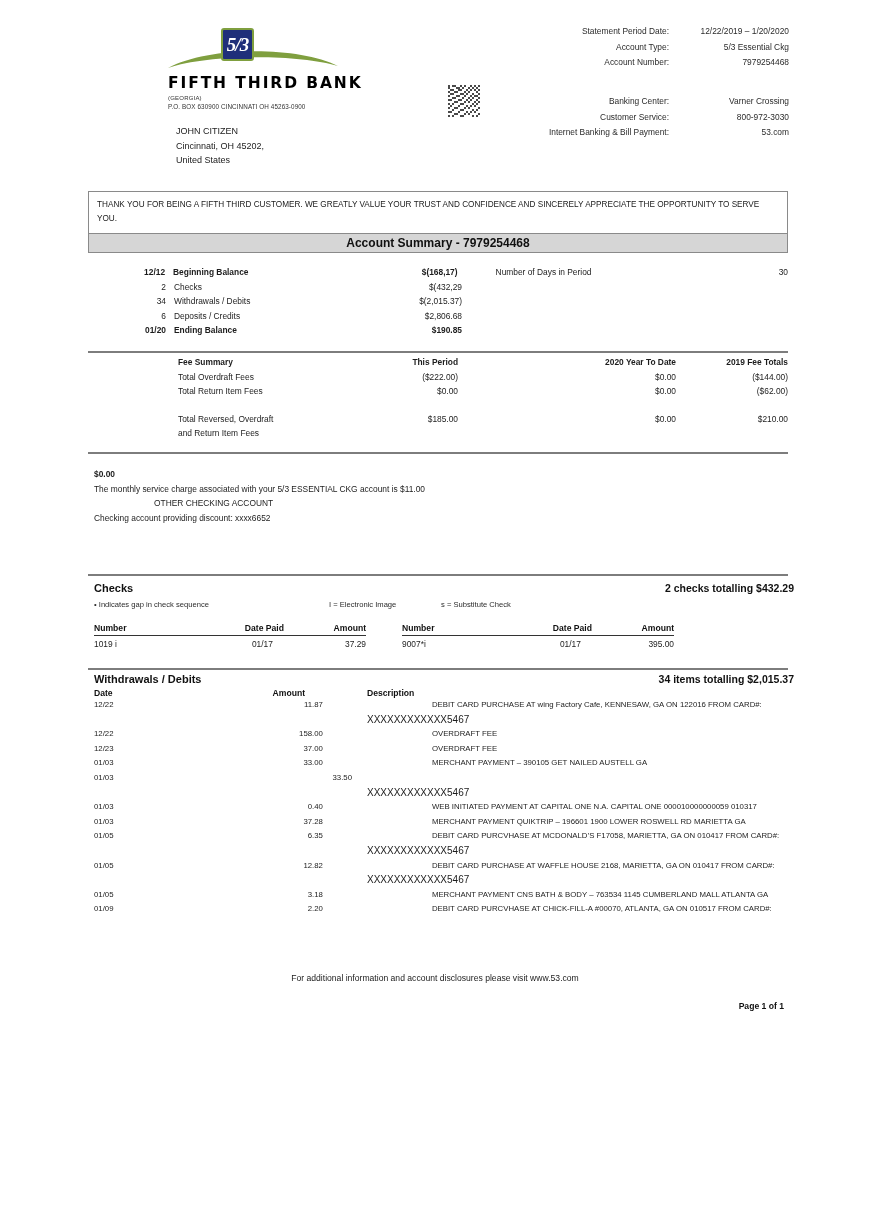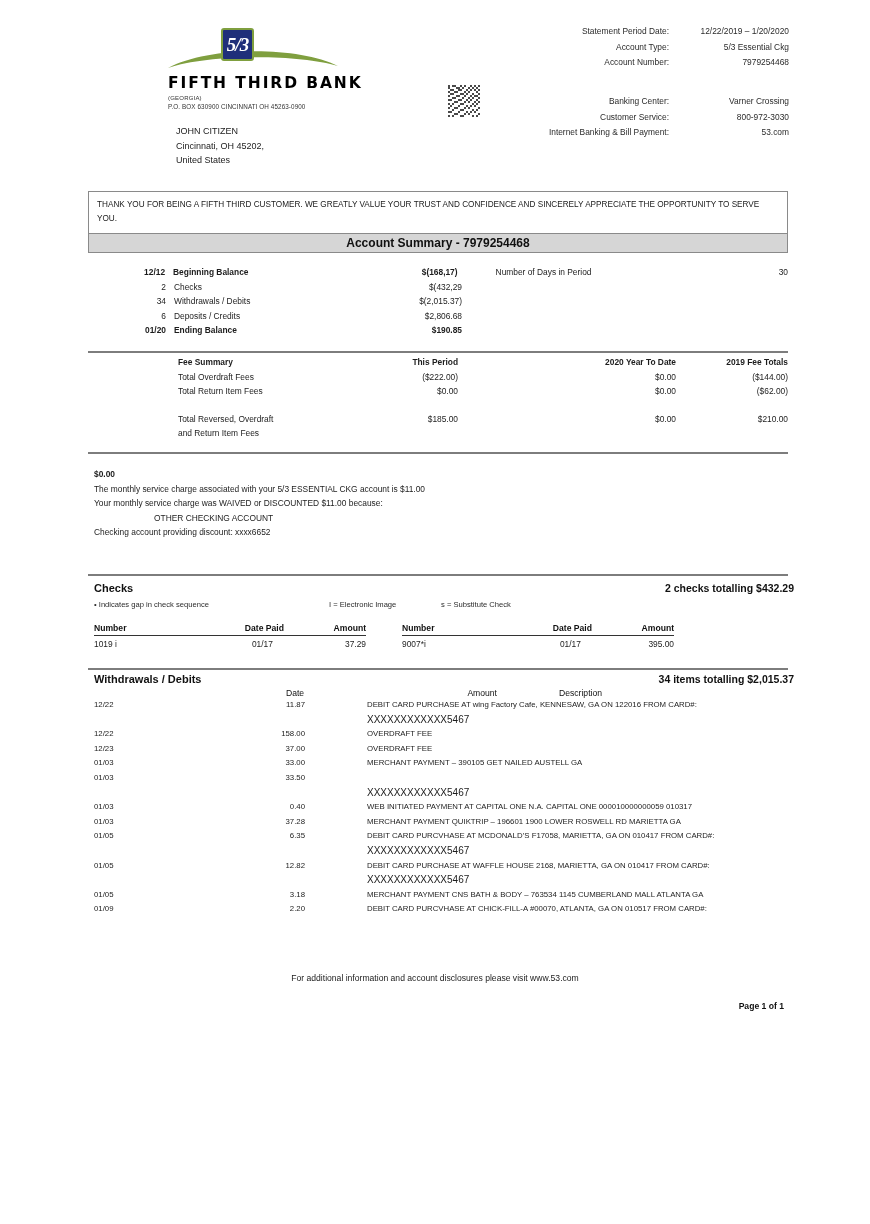--- a/index.html
+++ b/index.html
@@ -307,34 +307,34 @@
   
   .wd {
     position: absolute;
     left: 94px;
     top: 673px;
     width: 700px;
   }
   .wd-head {
     display: flex;
     font-size: 8.6px;
-    font-weight: normal;
+    font-weight: bold;
     color: #111;
     margin-top: 3px;
-    justify-content: center;
   }
   .wd-c-date { width: 81px; }
   .wd-c-amt { width: 130px; text-align: right; }
   .wd-c-desc { padding-left: 62px; }
 
   .wd-row {
     display: flex;
     font-size: 7.8px;
     line-height: 14.6px;
     color: #1c1c1c;
+    gap: 47px;
   }
   .wd-date { width: 81px; }
   .wd-amt { width: 130px; text-align: right; }
   .wd-desc { padding-left: 62px; width: 420px; }
   .wd-desc2 {
     padding-left: 273px;
     font-size: 10px;
     line-height: 14.6px;
     color: #1c1c1c;
   }
@@ -589,21 +589,20 @@
     </div>
   </div>
 
   <div class="rule" style="top:452px"></div>
 
   <div class="svc">
     <div class="svc-line svc-first">
       <span class="svc-first-val">$0.00</span>
     </div>
     <div class="svc-line">The monthly service charge associated with your 5/3 ESSENTIAL CKG account is $11.00</div>
-    <div class="svc-line">Your monthly service charge was WAIVED or DISCOUNTED  $11.00 because:</div>
     <div class="svc-line svc-indent">OTHER CHECKING ACCOUNT</div>
     <div class="svc-line">Checking account providing discount: xxxx6652</div>
   </div>
 
   <div class="rule" style="top:574px"></div>
 
   <div class="checks">
     <div class="sec-head">
       <span class="sec-title">Checks</span>
       <span class="sec-total">2 checks totalling $432.29</span>

